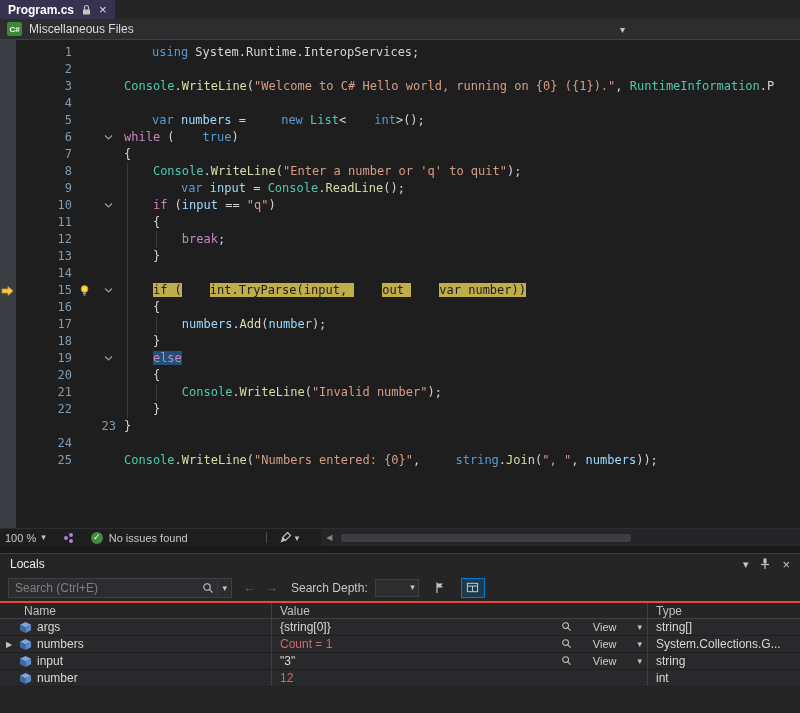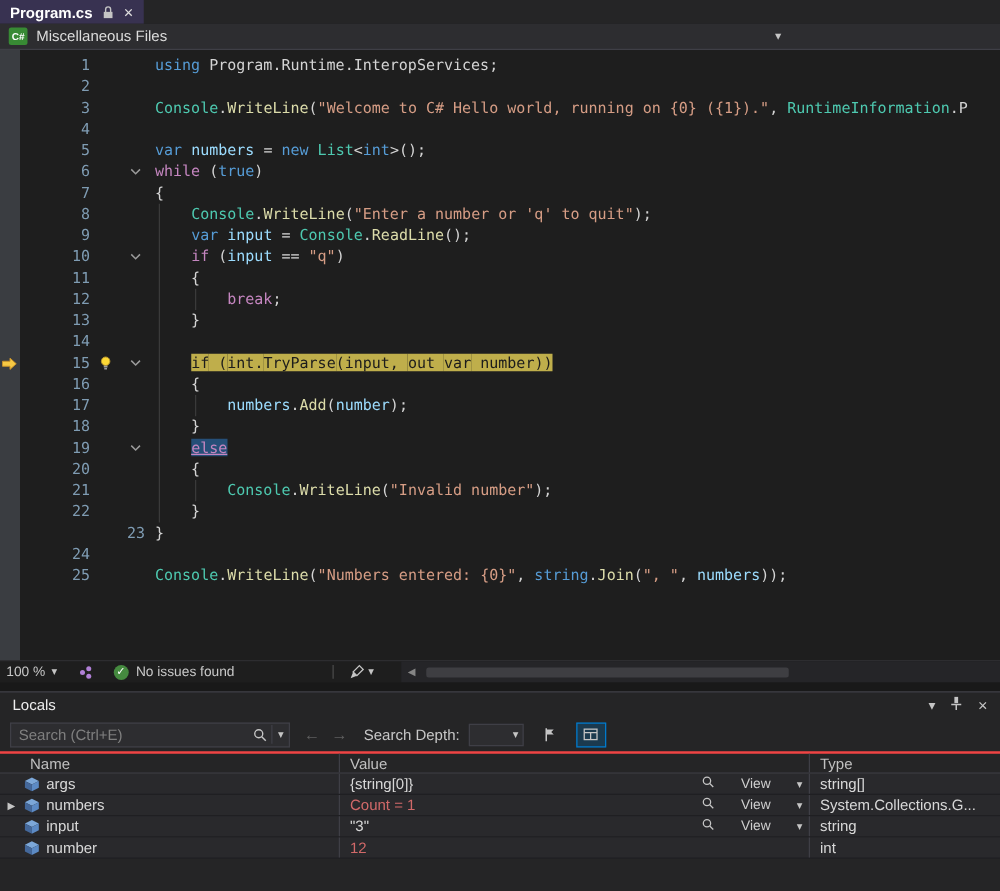--- a/index.html
+++ b/index.html
@@ -25,26 +25,26 @@
   .editor{position:absolute;left:0;top:40px;width:100%;height:488px;background:#1E1E1E;overflow:hidden;
           font-family:"DejaVu Sans Mono",monospace;font-size:12px;line-height:17px;}
   .margin-strip{position:absolute;left:0;top:0;bottom:0;width:16px;background:#3A3D41;}
   .linenum{position:absolute;left:16px;width:56px;height:17px;text-align:right;color:var(--tk-linenum,#7F9CB3);}
   .codeline{position:absolute;left:124px;height:17px;white-space:pre;color:#D4D4D4;}
   .chev{position:absolute;left:101px;width:14px;height:17px;display:flex;align-items:center;justify-content:center;}
   .bulb{position:absolute;left:78px;width:16px;height:17px;display:flex;align-items:center;}
   .cur-arrow{position:absolute;left:1px;width:14px;height:17px;display:flex;align-items:center;}
   .guide{position:absolute;width:0;border-left:1px solid #3A3A3A;}
 
-  .tk-kw{color:var(--tk-kw,#569CD6);} .tk-cf{color:var(--tk-cf,#C586C0);}
+  .tk-kw{color:var(--tk-kw,#569CD6);margin-left:28px;} .tk-cf{color:var(--tk-cf,#C586C0);}
   .tk-ty{color:var(--tk-ty,#4EC9B0);} .tk-me{color:var(--tk-me,#DCDCAA);}
   .tk-st{color:var(--tk-st,#D69D85);} .tk-id{color:var(--tk-id,#9CDCFE);}
   .tk-pl{color:var(--tk-pl,#D4D4D4);}
   .mk-cur{background:var(--cur-bg,#BFAE4B);color:#1C1C1C;}
-  .mk-sel{background:var(--sel-bg,#264F78);text-decoration:underline;}
+  .mk-sel{background:var(--sel-bg,#264F78);}
 
   
   .editor-status{position:absolute;left:0;top:528px;width:100%;height:18px;background:#1E1E1E;
                  border-top:1px solid #2D2D30;box-sizing:border-box;display:flex;align-items:center;
                  font-size:11px;color:#C8C8C8;}
   .zoom{display:flex;align-items:flex-start;gap:5px;margin-left:5px;}
   .mini-caret{font-size:9px;color:#C5C5C5;}
   .purple-ic{margin-left:16px;display:flex;}
   .issues{margin-left:16px;display:flex;align-items:center;gap:6px;}
   .check-circle{width:12px;height:12px;border-radius:50%;background:#458A3F;color:#fff;font-size:9px;
@@ -123,21 +123,21 @@
     </div>
   </div>
 
   <div class="editor" id="ed-canvas">
     <div class="margin-strip"></div>
   <div class="guide" style="left: 127px; top: 123px; height: 255px;"></div>
       <div class="guide" style="left: 155.906px; top: 191px; height: 17px;"></div>
       <div class="guide" style="left: 155.906px; top: 276px; height: 17px;"></div>
       <div class="guide" style="left: 155.906px; top: 344px; height: 17px;"></div>
       <div class="linenum" style="top: 4px;">1</div>
-      <div class="codeline" style="top: 4px;"><span class="tk-kw">using</span><span class="tk-pl"> Program.Runtime.InteropServices;</span></div>
+      <div class="codeline" style="top: 4px;"><span class="tk-kw">using</span><span class="tk-pl"> System.Runtime.InteropServices;</span></div>
       <div class="linenum" style="top: 21px;">2</div>
       <div class="codeline" style="top: 21px;"></div>
       <div class="linenum" style="top: 38px;">3</div>
       <div class="codeline" style="top: 38px;"><span class="tk-ty">Console</span><span class="tk-pl">.</span><span class="tk-me">WriteLine</span><span class="tk-pl">(</span><span class="tk-st">"Welcome to C# Hello world, running on {0} ({1})."</span><span class="tk-pl">, </span><span class="tk-ty">RuntimeInformation</span><span class="tk-pl">.P</span></div>
       <div class="linenum" style="top: 55px;">4</div>
       <div class="codeline" style="top: 55px;"></div>
       <div class="linenum" style="top: 72px;">5</div>
       <div class="codeline" style="top: 72px;"><span class="tk-kw">var</span><span class="tk-id"> numbers</span><span class="tk-pl"> = </span><span class="tk-kw">new</span><span class="tk-pl"> </span><span class="tk-ty">List</span><span class="tk-pl">&lt;</span><span class="tk-kw">int</span><span class="tk-pl">&gt;();</span></div>
       <div class="linenum" style="top: 89px;">6</div>
       <div class="codeline" style="top: 89px;"><span class="tk-cf">while</span><span class="tk-pl"> (</span><span class="tk-kw">true</span><span class="tk-pl">)</span></div>

